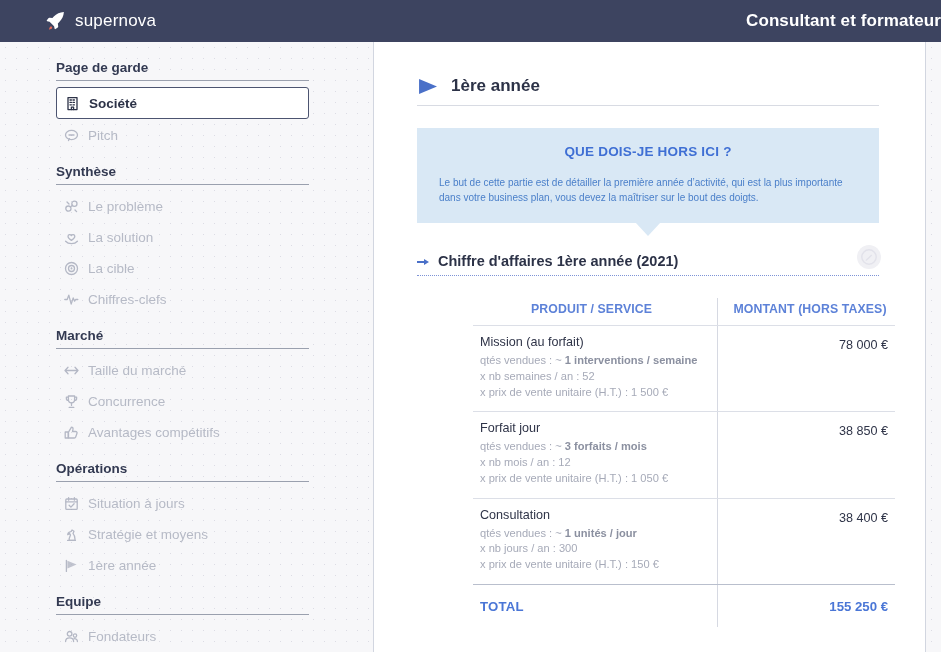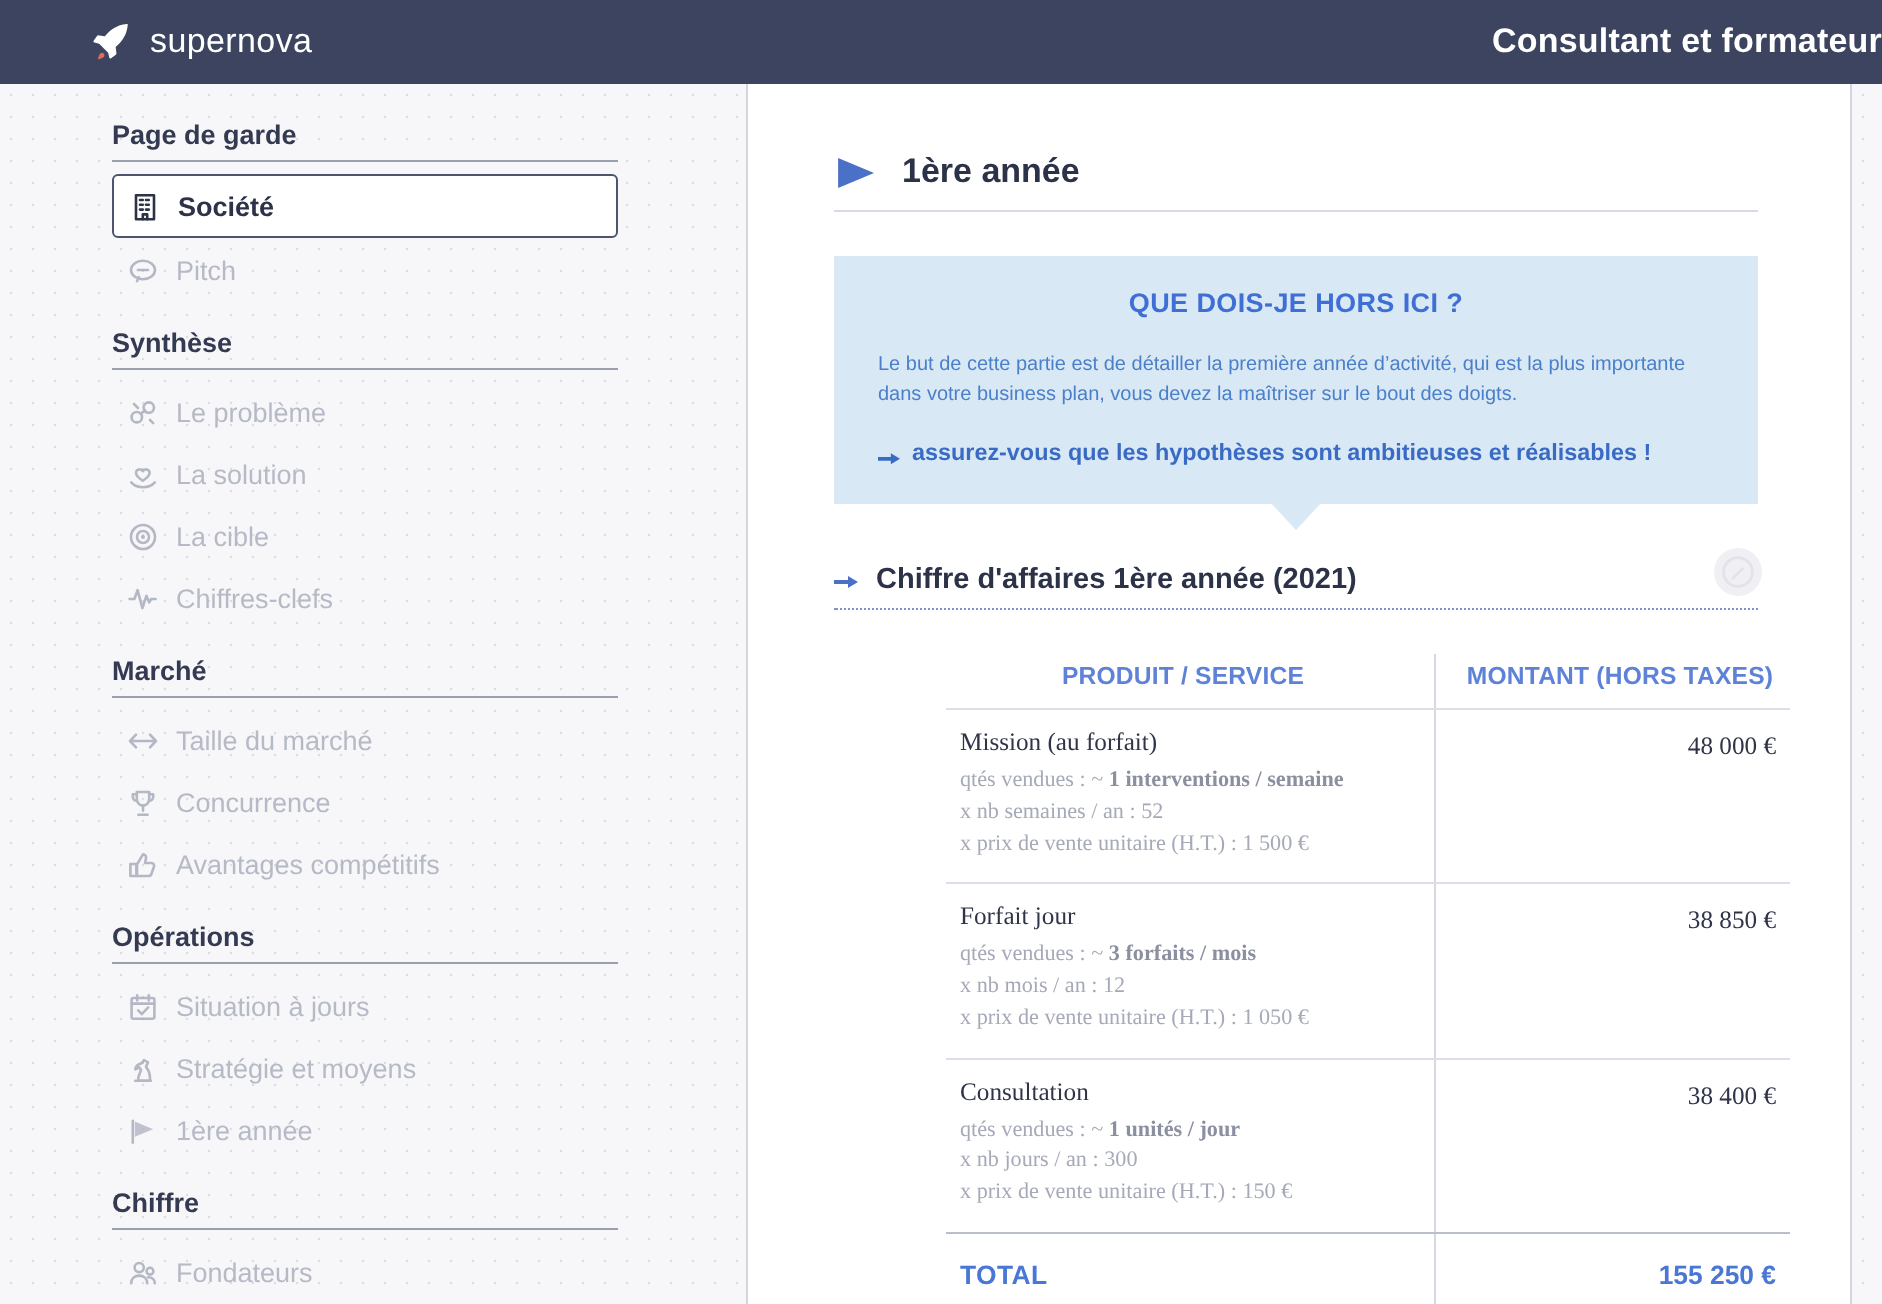--- a/index.html
+++ b/index.html
@@ -229,21 +229,21 @@
   .t-head .t-cell-right {
     color: #5d82d8;
     font-size: 12.3px;
     font-weight: bold;
     text-align: center;
     padding-top: 4px;
     padding-bottom: 9px;
     letter-spacing: .1px;
   }
   .t-head .t-cell-right { text-align: center; }
-  .t-body-row { border-top: 1px solid #dcdfe7; font-family: Liberation Serif, serif; }
+  .t-body-row { border-top: 1px solid #dcdfe7; }
   .item-name {
     color: #2f3448;
     font-size: 12.6px;
     margin-bottom: 4px;
   }
   .item-sub {
     color: #a6aab8;
     font-size: 11.1px;
     line-height: 1.42;
   }
@@ -374,21 +374,21 @@
           </svg>
           <span>Stratégie et moyens</span>
         </div>
         <div class="side-item">
           <svg class="side-icon" viewBox="0 0 15 15">
             <path d="M2.4 2.4v11" stroke="#9ea3b4" stroke-width="1.3" fill="none" stroke-linecap="round" stroke-linejoin="round"></path>
             <path d="M3.4 2.8 L12.6 6.6 L3.4 10.4 Z" fill="#aeb2c0" stroke="none"></path>
           </svg>
           <span>1ère année</span>
         </div>
-        <div class="side-group-title">Chiffre</div>
+        <div class="side-group-title">Equipe</div>
         <div class="side-group-rule"></div>
         <div class="side-item">
           <svg class="side-icon" viewBox="0 0 15 15">
             <circle cx="5.6" cy="4.8" r="2.3" stroke="#9ea3b4" stroke-width="1.3" fill="none" stroke-linecap="round" stroke-linejoin="round"></circle>
             <path d="M1.6 12.6c0-2.4 1.8-3.8 4-3.8s4 1.4 4 3.8" stroke="#9ea3b4" stroke-width="1.3" fill="none" stroke-linecap="round" stroke-linejoin="round"></path>
             <circle cx="11" cy="6.6" r="1.7" stroke="#9ea3b4" stroke-width="1.3" fill="none" stroke-linecap="round" stroke-linejoin="round"></circle>
             <path d="M10 9.6c1.9 0 3.4 1.1 3.4 3" stroke="#9ea3b4" stroke-width="1.3" fill="none" stroke-linecap="round" stroke-linejoin="round"></path>
           </svg>
           <span>Fondateurs</span>
         </div>
@@ -401,26 +401,20 @@
       <svg class="page-title-icon" viewBox="0 0 24 18">
         <path d="M2 1 L21 9 L2 17 Z" fill="#4a70c8"></path>
       </svg>
       <span class="page-title">1ère année</span>
     </div>
 
     <div class="help-wrap">
       <div class="help-box">
         <div class="help-title">QUE DOIS-JE HORS ICI ?</div>
         <div class="help-text">Le but de cette partie est de détailler la première année d’activité, qui est la plus importante dans votre business plan, vous devez la maîtriser sur le bout des doigts.</div>
-        <div class="help-note">
-          <svg class="note-icon" viewBox="0 0 12 12">
-            <path d="M0 6 h7 v-2 l5 3 -5 3 v-2 h-7 z" fill="#3a6bc4"></path>
-          </svg>
-          <span>assurez-vous que les hypothèses sont ambitieuses et réalisables !</span>
-        </div>
       </div>
       <div class="help-tail"></div>
     </div>
 
     <section class="section">
       <div class="section-head">
         <svg class="section-bullet" viewBox="0 0 12 10">
           <path d="M0 5 h7 v-2 l5 3 -5 3 v-2 h-7 z" fill="#4a70c8"></path>
         </svg>
         <span class="section-title">Chiffre d'affaires 1ère année (2021)</span>
@@ -438,21 +432,21 @@
           <div class="t-cell-right">MONTANT (HORS TAXES)</div>
         </div>
         <div id="revenue-rows-slot">
             <div class="t-row t-body-row">
               <div class="t-cell-left">
                 <div class="item-name">Mission (au forfait)</div>
                 <div class="item-sub">qtés vendues : ~ <b>1 interventions / semaine</b></div>
                 <div class="item-sub">x nb semaines / an : 52</div>
                 <div class="item-sub">x prix de vente unitaire (H.T.) : 1 500 €</div>
               </div>
-              <div class="t-cell-right"><span class="amount">48 000 €</span></div>
+              <div class="t-cell-right"><span class="amount">78 000 €</span></div>
             </div>
             <div class="t-row t-body-row">
               <div class="t-cell-left">
                 <div class="item-name">Forfait jour</div>
                 <div class="item-sub">qtés vendues : ~ <b>3 forfaits / mois</b></div>
                 <div class="item-sub">x nb mois / an : 12</div>
                 <div class="item-sub">x prix de vente unitaire (H.T.) : 1 050 €</div>
               </div>
               <div class="t-cell-right"><span class="amount">38 850 €</span></div>
             </div>

